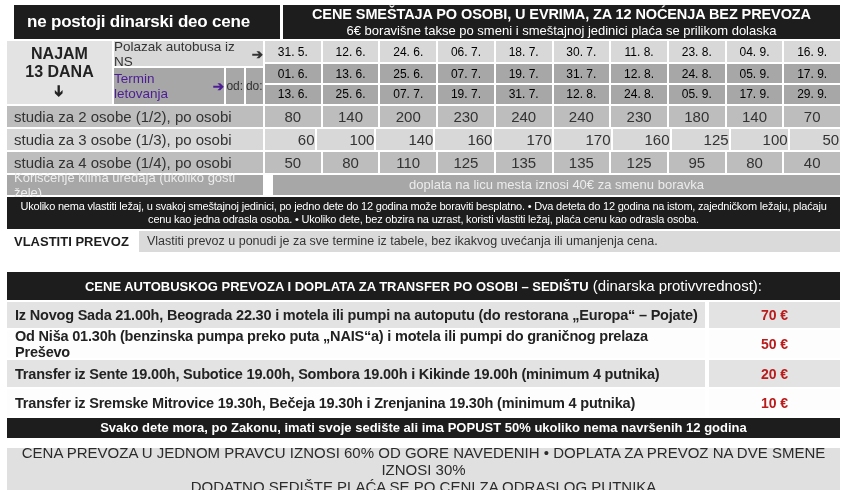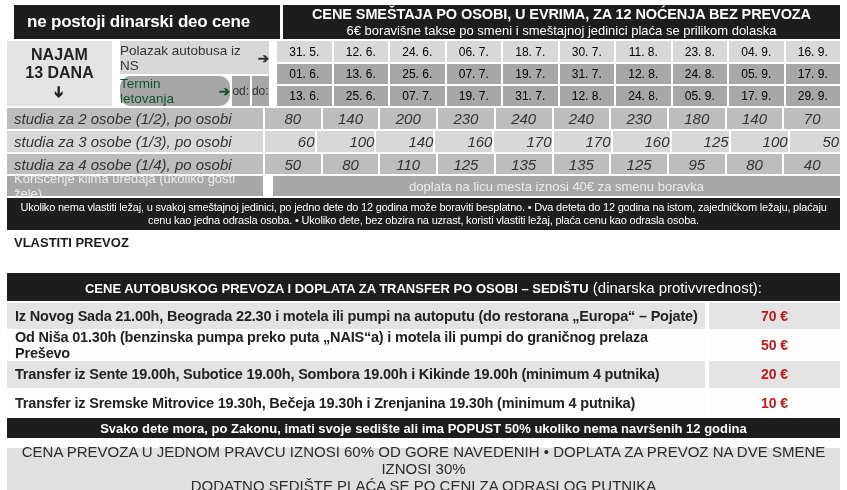--- a/index.html
+++ b/index.html
@@ -18,38 +18,38 @@
   .t1-title{flex:1;text-align:center;}
   .t1-title .l1{font-weight:bold;font-size:14.5px;letter-spacing:-0.1px;}
   .t1-title .l2{font-size:13px;margin-top:1px;}
 
   .cell{display:flex;align-items:center;justify-content:center;box-sizing:border-box;}
   .lg{background:#d8d8d8;}     
   .dg{background:#a7a7a7;}     
   .odd{background:#bdbdbd;}
   .even{background:#d8d8d8;padding-left:32px;}
 
-  .t1-top{display:flex;gap:8px;height:65px;justify-content:flex-end;}
+  .t1-top{display:flex;gap:2px;height:65px;justify-content:flex-end;}
   .najam{width:105px;background:#e3e3e3;flex-direction:column;font-weight:bold;font-size:16px;line-height:18px;color:#222;}
   .arrow-down{display:inline-block;transform:rotate(90deg);font-weight:bold;font-size:15px;margin-top:1px;}
   .t1-mid{width:149px;display:flex;flex-direction:column;gap:2px;}
-  .polazak{height:33px;font-size:13.5px;color:#333;gap:3px;}
+  .polazak{height:25px;font-size:13.5px;color:#333;gap:3px;}
   .termin-row{flex:1;display:flex;gap:2px;}
-  .termin{width:110px;font-size:13.5px;color:#14532d;gap:2px;border-radius:11px;}
+  .termin{width:110px;font-size:13.5px;color:#4c1d95;gap:2px;}
   .oddo{flex:1;display:flex;flex-direction:row;gap:2px;}
   .oddo .cell{flex:1;font-size:12px;color:#333;}
   .t1-dates{flex:1;display:flex;flex-direction:column;gap:2px;}
   .drow{display:flex;gap:2px;}
   .drow.r1{height:21px;}
   .drow.r2,.drow.r3{flex:1;}
   .drow .cell{flex:1;font-size:12px;color:#000000;}
 
   .price-row{display:flex;gap:2px;height:22px;}
   .price-row .lbl{width:256px;justify-content:flex-start;padding-left:7px;font-size:14.5px;color:#3a3a3a;}
-  .price-row .cell{flex:1;font-size:15px;color:#333;font-style:italic;}
+  .price-row .cell{flex:1;font-size:15px;color:#333;}
   .price-row .lbl{flex:none;}
 
   .klima-row{display:flex;gap:10px;height:20px;}
   .klima-row .lbl{width:256px;justify-content:flex-start;padding-left:7px;font-size:13px;color:#ececec;}
   .klima-row .val{flex:1;font-size:13px;color:#ececec;}
   .klima-row .cell{background:#a7a7a7;}
 
   .t1-note{min-height:28px;padding:2px 6px;text-align:center;font-size:11px;line-height:13px;letter-spacing:-0.2px;}
   .vlastiti{display:flex;gap:2px;height:22px;}
   .vlastiti .lbl{width:130px;background:#fff;justify-content:flex-start;padding-left:7px;font-weight:bold;font-size:13px;color:#1d1d1d;}
@@ -187,20 +187,21 @@
 
   <div class="klima-row">
     <div class="cell lbl">Korišćenje klima uređaja (ukoliko gosti žele)</div>
     <div class="cell val">doplata na licu mesta iznosi 40€ za smenu boravka</div>
   </div>
 
   <div class="blackbox t1-note">Ukoliko nema vlastiti ležaj, u svakoj smeštajnoj jedinici, po jedno dete do 12 godina može boraviti besplatno.  •  Dva deteta do 12 godina na istom, zajedničkom ležaju, plaćaju cenu kao jedna odrasla osoba.  •  Ukoliko dete, bez obzira na uzrast, koristi vlastiti ležaj, plaća cenu kao odrasla osoba.</div>
 
   <div class="vlastiti">
     <div class="cell lbl">VLASTITI PREVOZ</div>
+    <div class="cell txt">Vlastiti prevoz u ponudi je za sve termine iz tabele, bez ikakvog uvećanja ili umanjenja cena.</div>
   </div>
 
   <div class="gap"></div>
 
   <div class="blackbox t2-header">
     <div><span class="b">CENE AUTOBUSKOG PREVOZA I DOPLATA ZA TRANSFER PO OSOBI – SEDIŠTU</span><span> (dinarska protivvrednost):</span></div>
   </div>
 
   <div class="t2-row">
     <div class="cell t2-gray lbl">Iz Novog Sada 21.00h, Beograda 22.30 i motela ili pumpi na autoputu (do restorana „Europa“ – Pojate)</div>

